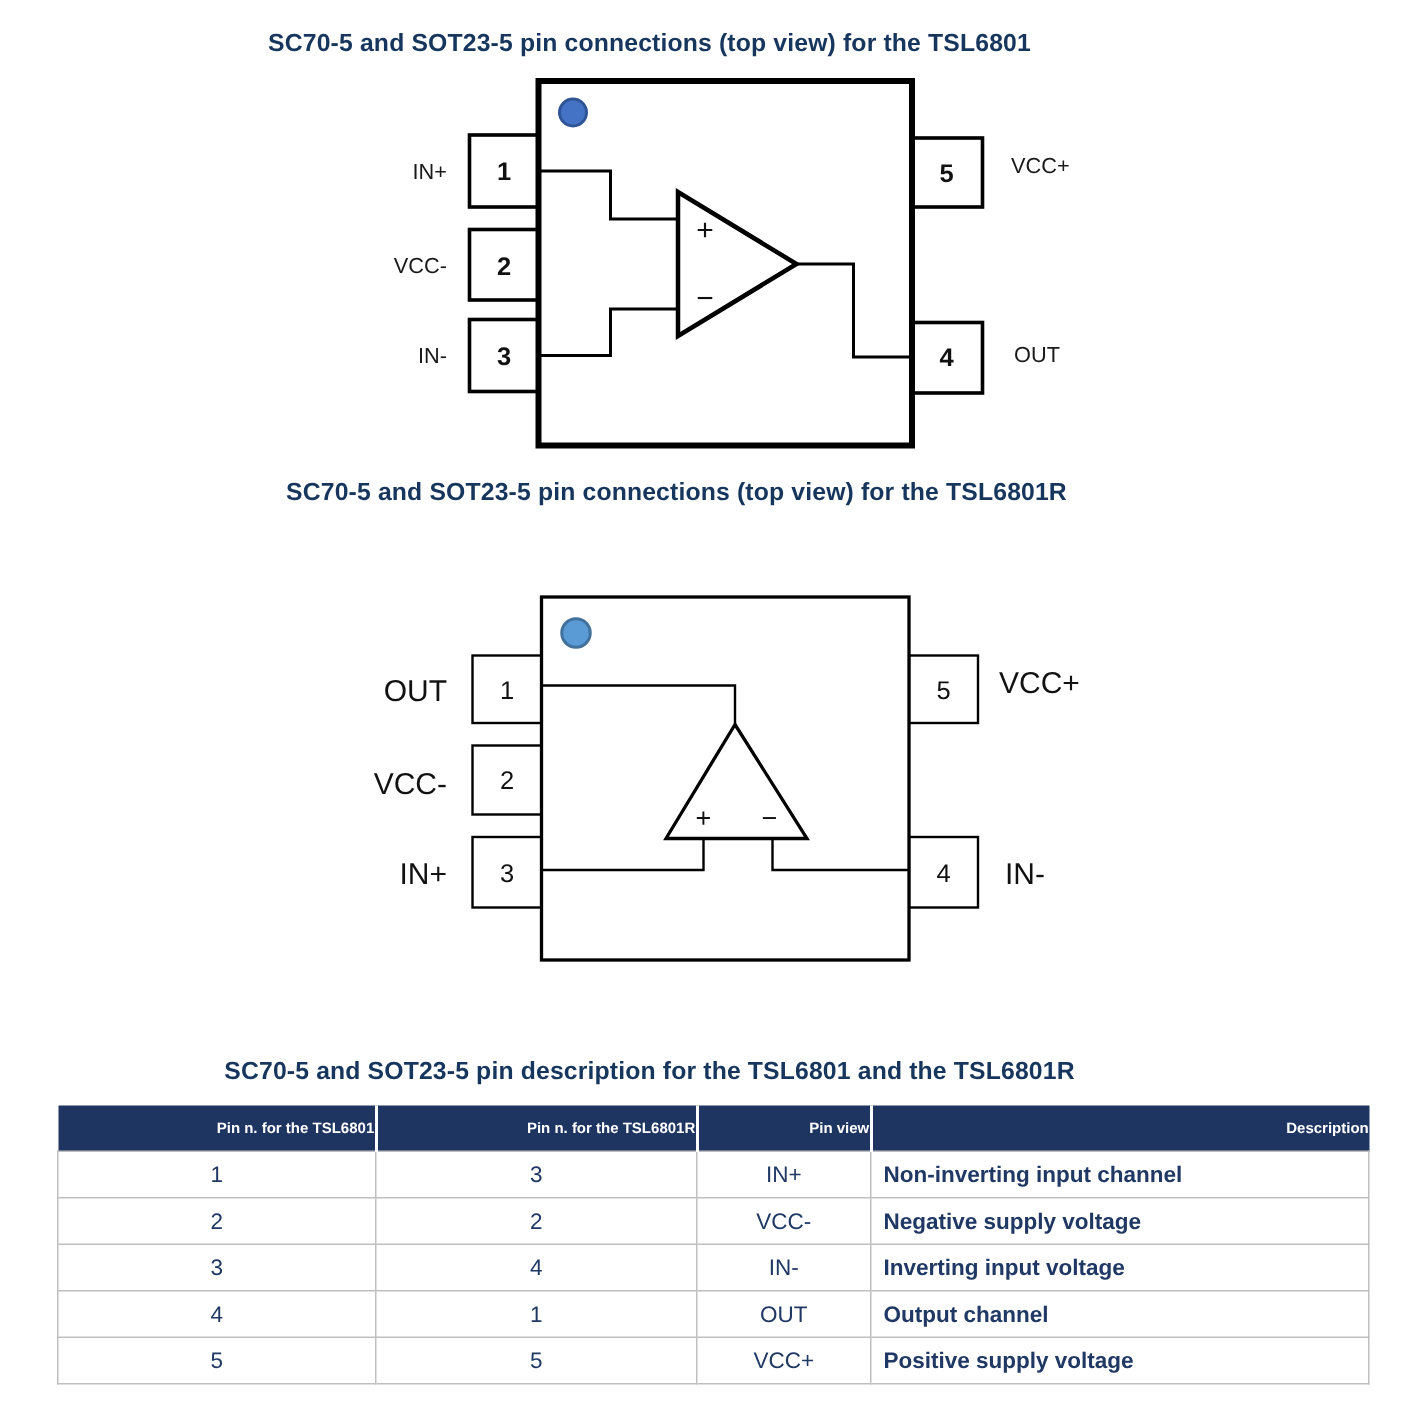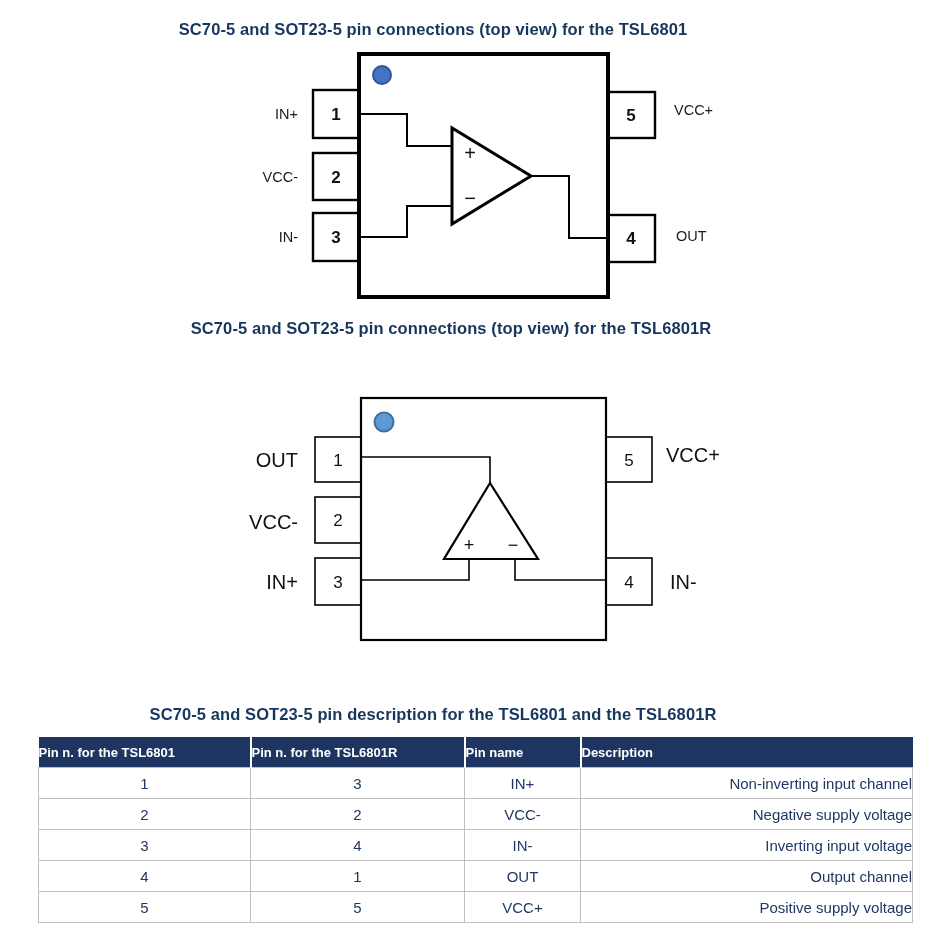--- a/index.html
+++ b/index.html
@@ -43,35 +43,35 @@
     width: 874px;
     border-collapse: collapse;
     table-layout: fixed;
     font-size: 15px;
     color: #1F3864;
   }
   .pin-table th {
     background: #1E3561;
     color: #ffffff;
     font-weight: bold;
-    font-size: 13px;
+    font-size: 10px;
     height: 30px;
     padding: 0;
-    text-align: left;
+    text-align: right;
     border-right: 2px solid #ffffff;
   }
   .pin-table th:last-child { border-right: none; margin-top: 26px; }
   .pin-table td {
     border: 1px solid #BFBFBF;
     height: 30px;
     padding: 0;
     text-align: center;
     background: #ffffff;
   }
-  .pin-table td.desc { text-align: right; padding-left: 8px; }
+  .pin-table td.desc { text-align: left; padding-left: 8px; font-weight: bold; }
 </style>
 </head>
 <body>
 
 <div class="page">
 
   <div class="fig-title t1">SC70-5 and SOT23-5 pin connections (top view) for the TSL6801</div>
 
   <svg class="diagram d1" viewBox="230 45 520 265">
 
@@ -149,21 +149,21 @@
     <colgroup>
       <col style="width:212px">
         <col style="width:214px">
         <col style="width:116px">
         <col style="width:332px">
     </colgroup>
     <thead>
       <tr>
         <th>Pin n. for the TSL6801</th>
         <th>Pin n. for the TSL6801R</th>
-        <th>Pin name</th>
+        <th>Pin view</th>
         <th>Description</th>
       </tr>
     </thead>
     <tbody>
       <tr>
         <td>1</td>
         <td>3</td>
         <td>IN+</td>
         <td class="desc">Non-inverting input channel</td>
       </tr>

